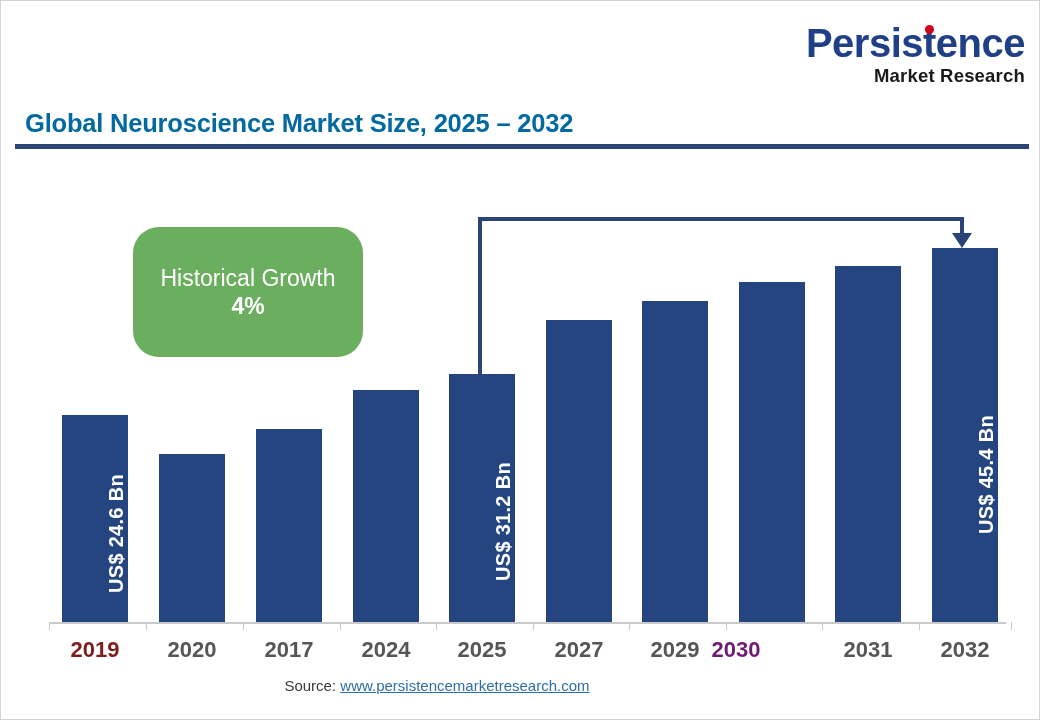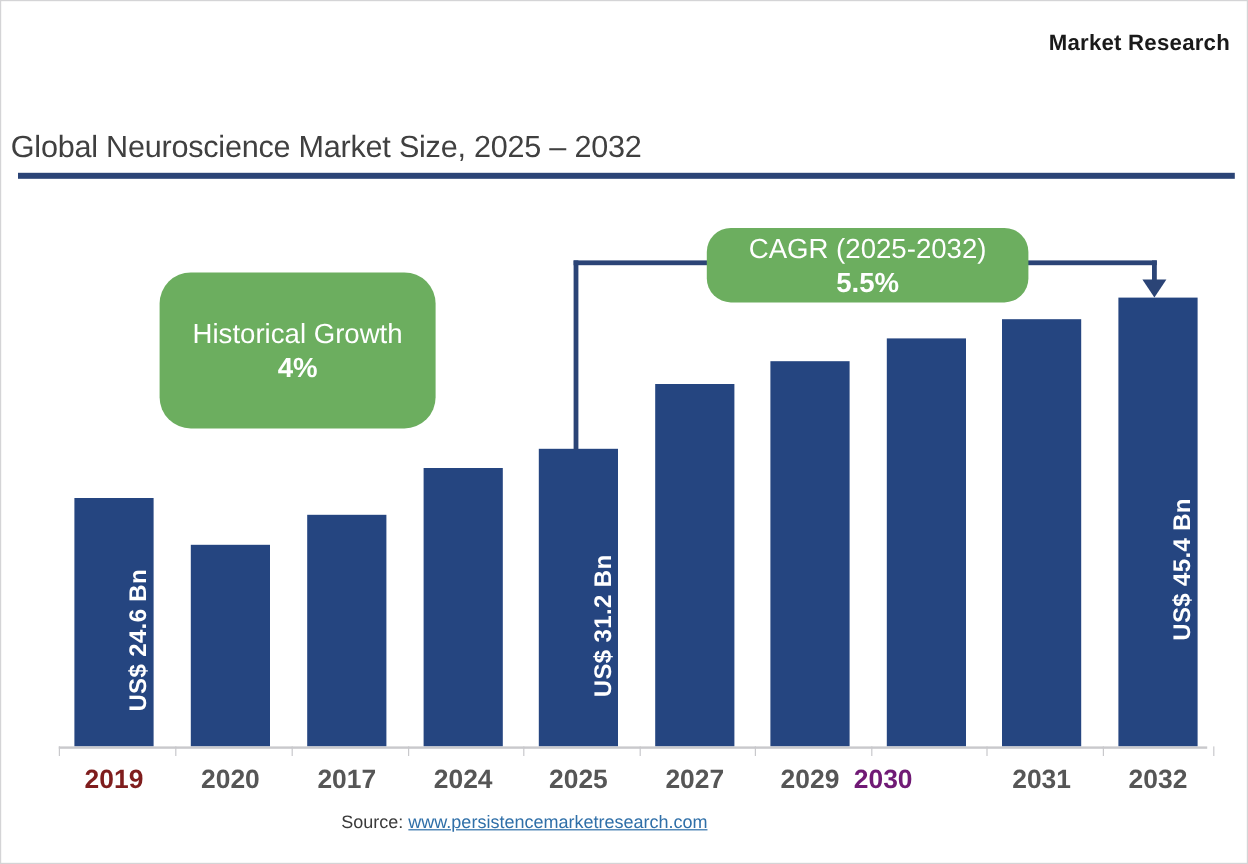--- a/index.html
+++ b/index.html
@@ -52,26 +52,26 @@
     font-weight: bold;
     font-size: 18.5px;
     color: #1a1a1a;
     letter-spacing: 0.2px;
     margin-top: 4px;
   }
 
   
   #title {
     position: absolute;
-    left: 8px;
+    left: 24px;
     top: 108px;
     font-family: "Liberation Sans", sans-serif;
-    font-weight: normal;
+    font-weight: bold;
     font-size: 25.5px;
-    color: #404040;
+    color: #0369a1;
     letter-spacing: -0.2px;
     white-space: nowrap;
   }
   #title-rule {
     position: absolute;
     left: 14px;
     top: 143px;
     width: 1014px;
     height: 5px;
     background: #2b4476;
@@ -222,20 +222,24 @@
     color: #2f6fa8;
     text-decoration: underline;
   }
 </style>
 </head>
 <body>
 
 <div id="canvas">
 
   <div id="brand">
+    <div id="brand-name">
+      <span>Persistence</span>
+      <span id="brand-dot"></span>
+    </div>
     <div id="brand-sub">Market Research</div>
   </div>
 
   <div id="title">Global Neuroscience Market Size, 2025 – 2032</div>
   <div id="title-rule"></div>
 
   <div id="plot">
     <div id="bars-layer">
         <div class="bar" style="left: 61px; top: 414px; width: 66px; height: 207px; background: rgb(37, 69, 128);"></div>
         <div class="bar-label" style="left: 104px; top: 592px;">US$ 24.6 Bn</div>
@@ -282,22 +286,18 @@
   <div id="connector-v-left"></div>
   <div id="connector-h"></div>
   <div id="connector-v-right"></div>
   <div id="connector-arrow"></div>
 
   <div class="callout" id="callout-historical">
     <div class="callout-line1">Historical Growth</div>
     <div class="callout-value">4%</div>
   </div>
 
-  <div class="callout" id="callout-cagr">
-    <div class="callout-line1">CAGR (2025-2032)</div>
-    <div class="callout-value">5.5%</div>
-  </div>
 
   <div id="source">
     <span>Source: </span><a id="source-link" href="#">www.persistencemarketresearch.com</a>
   </div>
 
 </div>
 
 </body></html>

